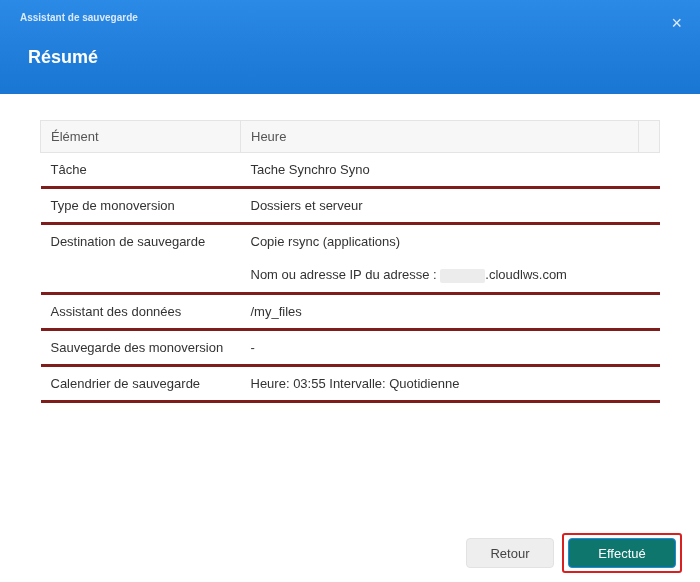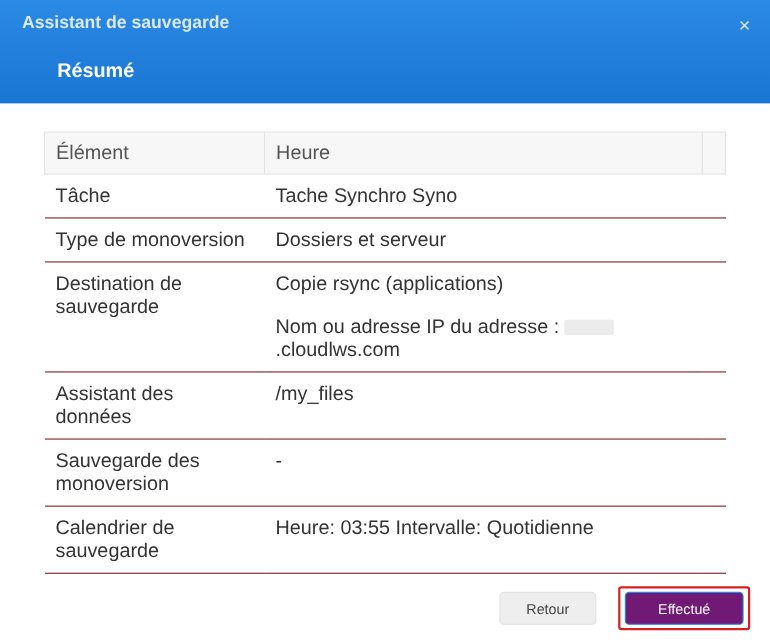--- a/index.html
+++ b/index.html
@@ -15,67 +15,67 @@
       overflow: hidden;
     }
     .header {
       background: linear-gradient(to bottom, #2b8ae6, #1976d2);
       color: #ffffff;
       padding: 12px 20px 18px 20px;
       position: relative;
       height: 94px;
     }
     .header-title {
-      font-size: 16px;
+      font-size: 10px;
       font-weight: 600;
       color: #dbe9fa;
     }
     .header-subtitle {
       font-size: 18px;
       font-weight: 700;
       margin-top: 24px;
-      margin-left: 32px;
+      margin-left: 8px;
       color: #ffffff;
     }
     .close-icon {
       position: absolute;
       top: 14px;
       right: 18px;
       font-size: 18px;
       cursor: pointer;
       color: #e0ecfa;
       line-height: 1;
     }
     .content {
       padding: 26px 40px 10px 40px;
       height: 430px;
       overflow: auto;
     }
     table {
       width: 100%;
       border-collapse: collapse;
-      font-size: 18px;
+      font-size: 13px;
       color: #444;
     }
     thead th {
       text-align: left;
       font-weight: 400;
       color: #555;
       background: #f7f7f7;
       border: 1px solid #e4e4e4;
       padding: 8px 10px;
     }
     thead th:first-child {
       width: 200px;
     }
     thead th.spacer {
       width: 18px;
     }
     tbody td {
-      border-bottom: 1px solid #7f1d1d;
+      border-bottom: 3px solid #7f1d1d;
       padding: 9px 10px;
       vertical-align: top;
       color: #333;
     }
     tbody td:first-child {
       color: #333;
     }
     .redacted {
       display: inline-block;
       width: 45px;
@@ -83,38 +83,38 @@
       background: #ececec;
       vertical-align: middle;
       border-radius: 2px;
     }
     .footer {
       height: 58px;
       display: flex;
       justify-content: flex-end;
       align-items: center;
       padding: 0 18px;
-      gap: 20px;
+      gap: 8px;
     }
     .btn {
       min-width: 88px;
       height: 30px;
       border-radius: 4px;
       font-size: 13px;
       cursor: pointer;
       border: 1px solid transparent;
       padding: 0 16px;
     }
     .btn-secondary {
       background: #eeeeee;
       color: #444;
       border-color: #e2e2e2;
     }
     .btn-primary {
-      background: #701a75;
+      background: #0f766e;
       color: #ffffff;
       border-color: #1e88e5;
     }
     .primary-wrapper {
       border: 2px solid #d82020;
       padding: 3px 4px;
       border-radius: 3px;
       display: inline-flex;
     }
     .primary-wrapper .btn-primary {

